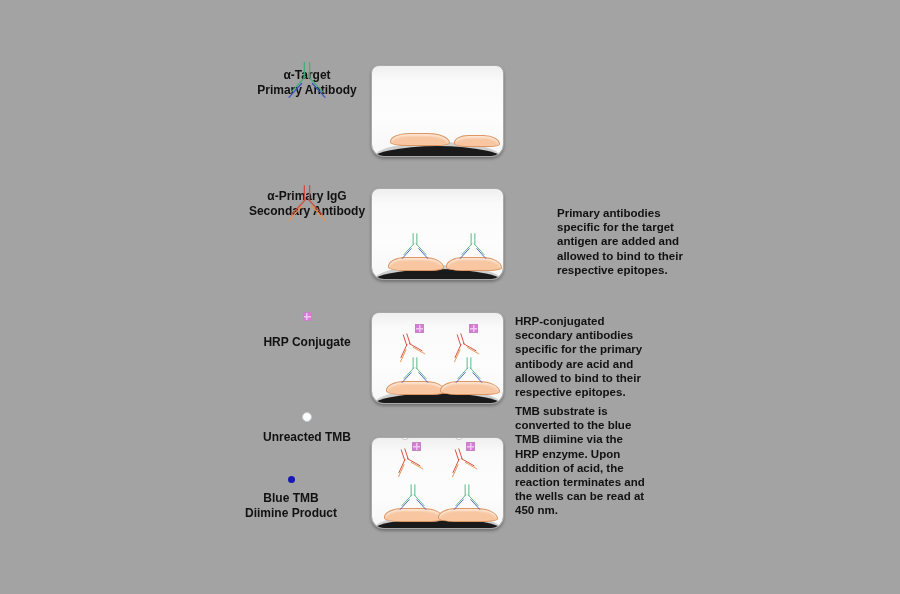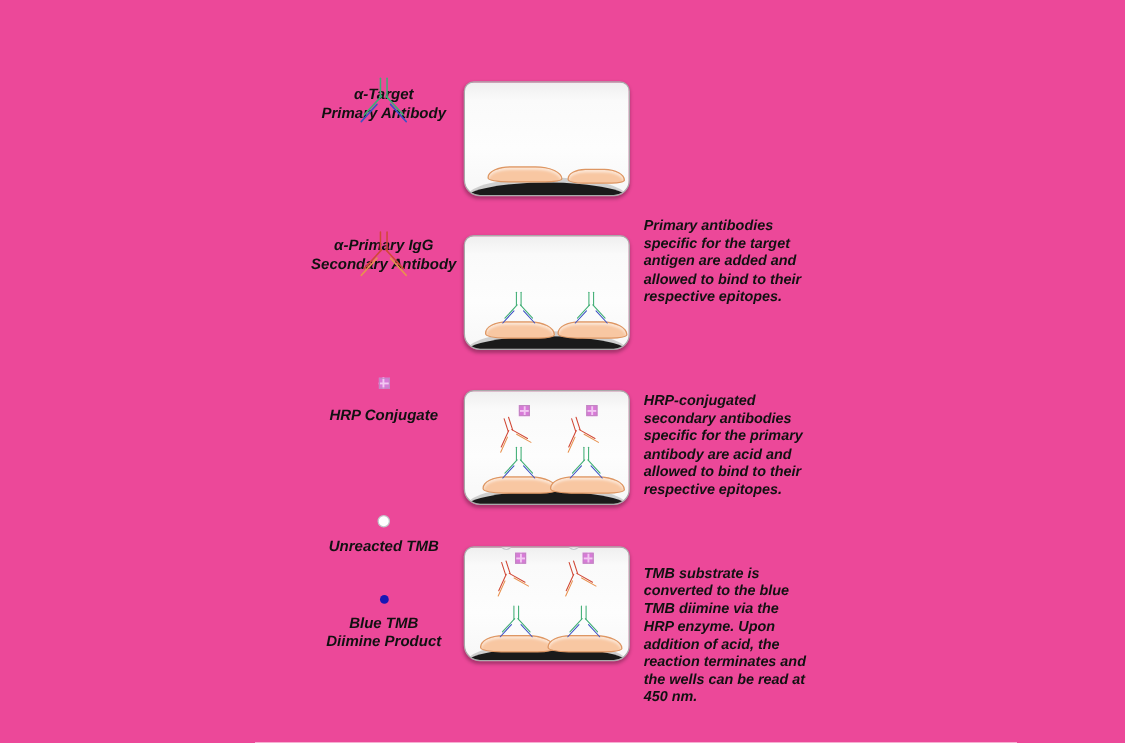--- a/index.html
+++ b/index.html
@@ -1,17 +1,17 @@
 <!DOCTYPE html>
 <html><head>
 <meta charset="utf-8">
 <style>
   html,body{margin:0;padding:0;background:#fff;}
-  .stage{position:relative;width:900px;height:594px;background:#ec4899;overflow:hidden;
-         font-family:"Liberation Sans",sans-serif;color:#111;font-style:italic;}
+  .stage{position:relative;width:900px;height:594px;background:#a3a3a3;overflow:hidden;
+         font-family:"Liberation Sans",sans-serif;color:#111;}
 
   
   .stage{
     --ab1-heavy:#3fae74; --ab1-light:#3c52c4;      
     --ab2-heavy:#d14836; --ab2-light:#e8914e;      
     --hrp:#d87ad8; --hrp-grid:#f2c7f2; --hrp-edge:#c386c3;
     --ring:#c2c6ca; --dot:#1717b5;
     --cell-fill:#f8c7a2; --cell-line:#dd9663;
   }
 
@@ -93,35 +93,35 @@
   <div class="legend" style="left:240px;top:183px;">
     <div class="icon-wrap">
         <svg class="ab ab-red" width="48" height="41" viewBox="0 0 40 34">
           <use href="#ab-shape"></use>
         </svg>
       </div>
     <div class="legend-label" style="margin-top:6px;text-align:center;">α-Primary IgG
 Secondary Antibody</div>
   </div>
 
-  <div class="legend" style="left:240px;top:302px;">
+  <div class="legend" style="left:240px;top:312px;">
     <div class="icon-wrap">
         <div class="hrp"></div>
       </div>
     <div class="legend-label" style="margin-top:14px;">HRP Conjugate</div>
   </div>
 
   <div class="legend" style="left:240px;top:412px;">
     <div class="icon-wrap">
         <div class="ring"></div>
       </div>
     <div class="legend-label" style="margin-top:8px;">Unreacted TMB</div>
   </div>
 
-  <div class="legend" style="left:240px;top:476px;">
+  <div class="legend" style="left:224px;top:476px;">
     <div class="icon-wrap">
         <div class="dot" style="width:7px;height:7px;"></div>
       </div>
     <div class="legend-label" style="margin-top:8px;">Blue TMB
 Diimine Product</div>
   </div>
 
   <div class="well" style="top:65px;">
     <div class="base-light"></div>
     <div class="base-dark"></div>
@@ -205,32 +205,32 @@
       <div class="hrp abs" style="left:28px;top:12px;"></div>
       <div class="ring abs" style="left:16px;top:0;"></div>
       <svg class="arrow" style="left:25px;top:-2px;" width="20" height="12" viewBox="0 0 20 12">
         <path d="M2 9 C5 2 11 1 15 4.5" stroke="#1c1c55" stroke-width="1.5" fill="none"></path>
         <polygon points="18.5,6 13.4,2.9 14.6,8.4" fill="#1c1c55"></polygon>
       </svg>
 
     </div>
   </div>
 
-  <div class="desc" style="top:174px;">Primary antibodies
+  <div class="desc" style="top:206px;margin-left:42px;">Primary antibodies
 specific for the target
 antigen are added and
 allowed to bind to their
 respective epitopes.</div>
   <div class="desc" style="top:314px;">HRP-conjugated
 secondary antibodies
 specific for the primary
 antibody are acid and
 allowed to bind to their
 respective epitopes.</div>
-  <div class="desc" style="top:452px;">TMB substrate is
+  <div class="desc" style="top:404px;">TMB substrate is
 converted to the blue
 TMB diimine via the
 HRP enzyme. Upon
 addition of acid, the
 reaction terminates and
 the wells can be read at
 450 nm.</div>
 
 </div>
 

